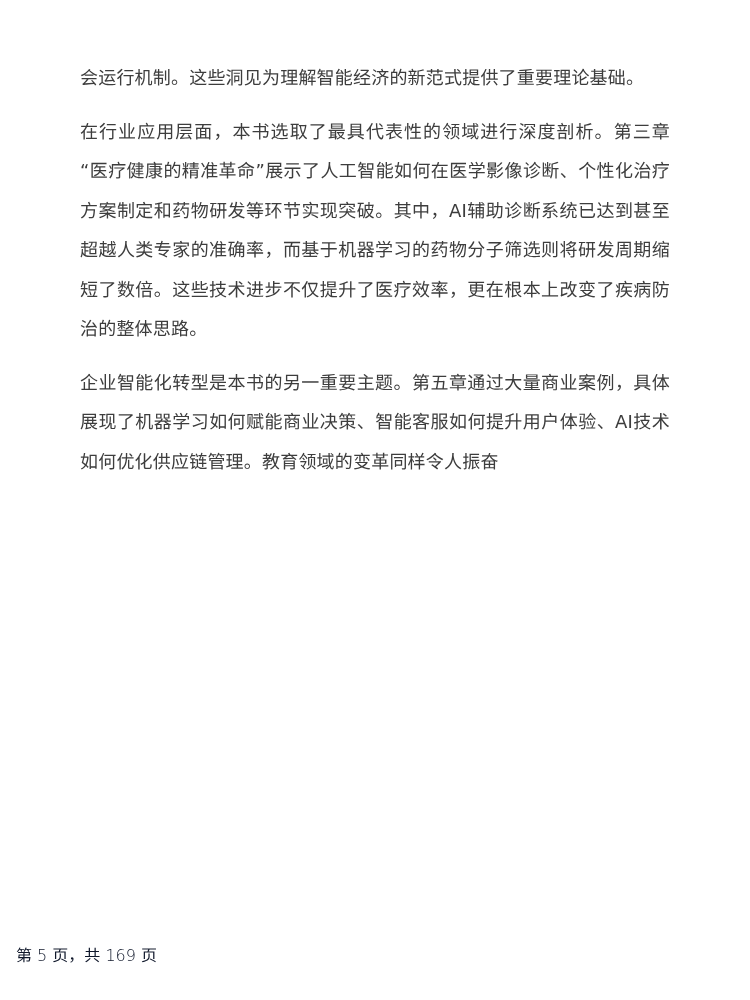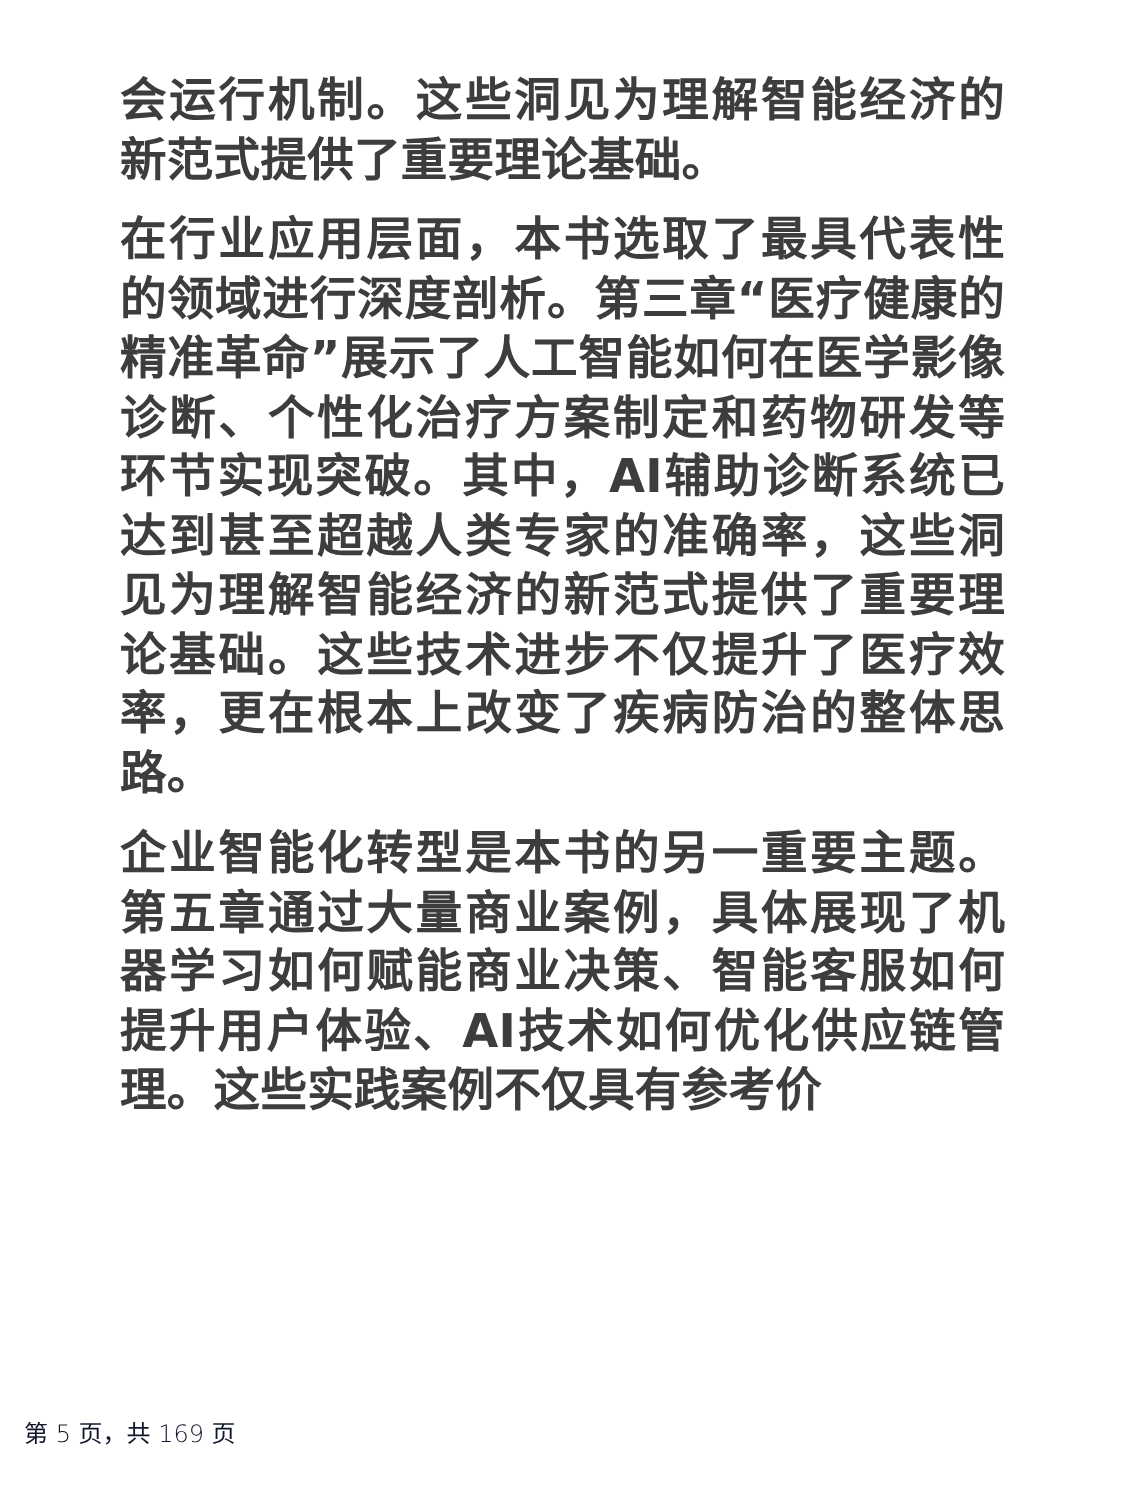--- a/index.html
+++ b/index.html
@@ -10,26 +10,26 @@
   .page {
     position: relative;
     width: 750px;
     height: 1000px;
     background: #ffffff;
     overflow: hidden;
     font-family: "DejaVu Sans", sans-serif;
   }
   .doc-content {
     position: absolute;
-    top: 48px;
+    top: 58px;
     left: 80px;
     width: 590px;
     color: #3d3d3d;
-    font-size: 31px;
-    font-weight: 700;
+    font-size: 18px;
+    font-weight: 400;
     line-height: 39.5px;
     text-align: justify;
     text-justify: inter-character;
     letter-spacing: 0.2px;
   }
   .doc-content p {
     margin: 14px 0;
   }
   .doc-content p:first-child {
     margin-top: 0;
@@ -44,17 +44,17 @@
     color: #0f172a;
     line-height: 20px;
   }
 </style>
 </head>
 <body>
 
 <div class="page">
   <div class="doc-content">
     <p>会运行机制。这些洞见为理解智能经济的新范式提供了重要理论基础。</p>
-    <p>在行业应用层面，本书选取了最具代表性的领域进行深度剖析。第三章“医疗健康的精准革命”展示了人工智能如何在医学影像诊断、个性化治疗方案制定和药物研发等环节实现突破。其中，AI辅助诊断系统已达到甚至超越人类专家的准确率，这些洞见为理解智能经济的新范式提供了重要理论基础。这些技术进步不仅提升了医疗效率，更在根本上改变了疾病防治的整体思路。</p>
-    <p>企业智能化转型是本书的另一重要主题。第五章通过大量商业案例，具体展现了机器学习如何赋能商业决策、智能客服如何提升用户体验、AI技术如何优化供应链管理。这些实践案例不仅具有参考价</p>
+    <p>在行业应用层面，本书选取了最具代表性的领域进行深度剖析。第三章“医疗健康的精准革命”展示了人工智能如何在医学影像诊断、个性化治疗方案制定和药物研发等环节实现突破。其中，AI辅助诊断系统已达到甚至超越人类专家的准确率，而基于机器学习的药物分子筛选则将研发周期缩短了数倍。这些技术进步不仅提升了医疗效率，更在根本上改变了疾病防治的整体思路。</p>
+    <p>企业智能化转型是本书的另一重要主题。第五章通过大量商业案例，具体展现了机器学习如何赋能商业决策、智能客服如何提升用户体验、AI技术如何优化供应链管理。教育领域的变革同样令人振奋</p>
   </div>
   <div class="page-footer">第 5 页，共 169 页</div>
 </div>
 
 </body></html>

